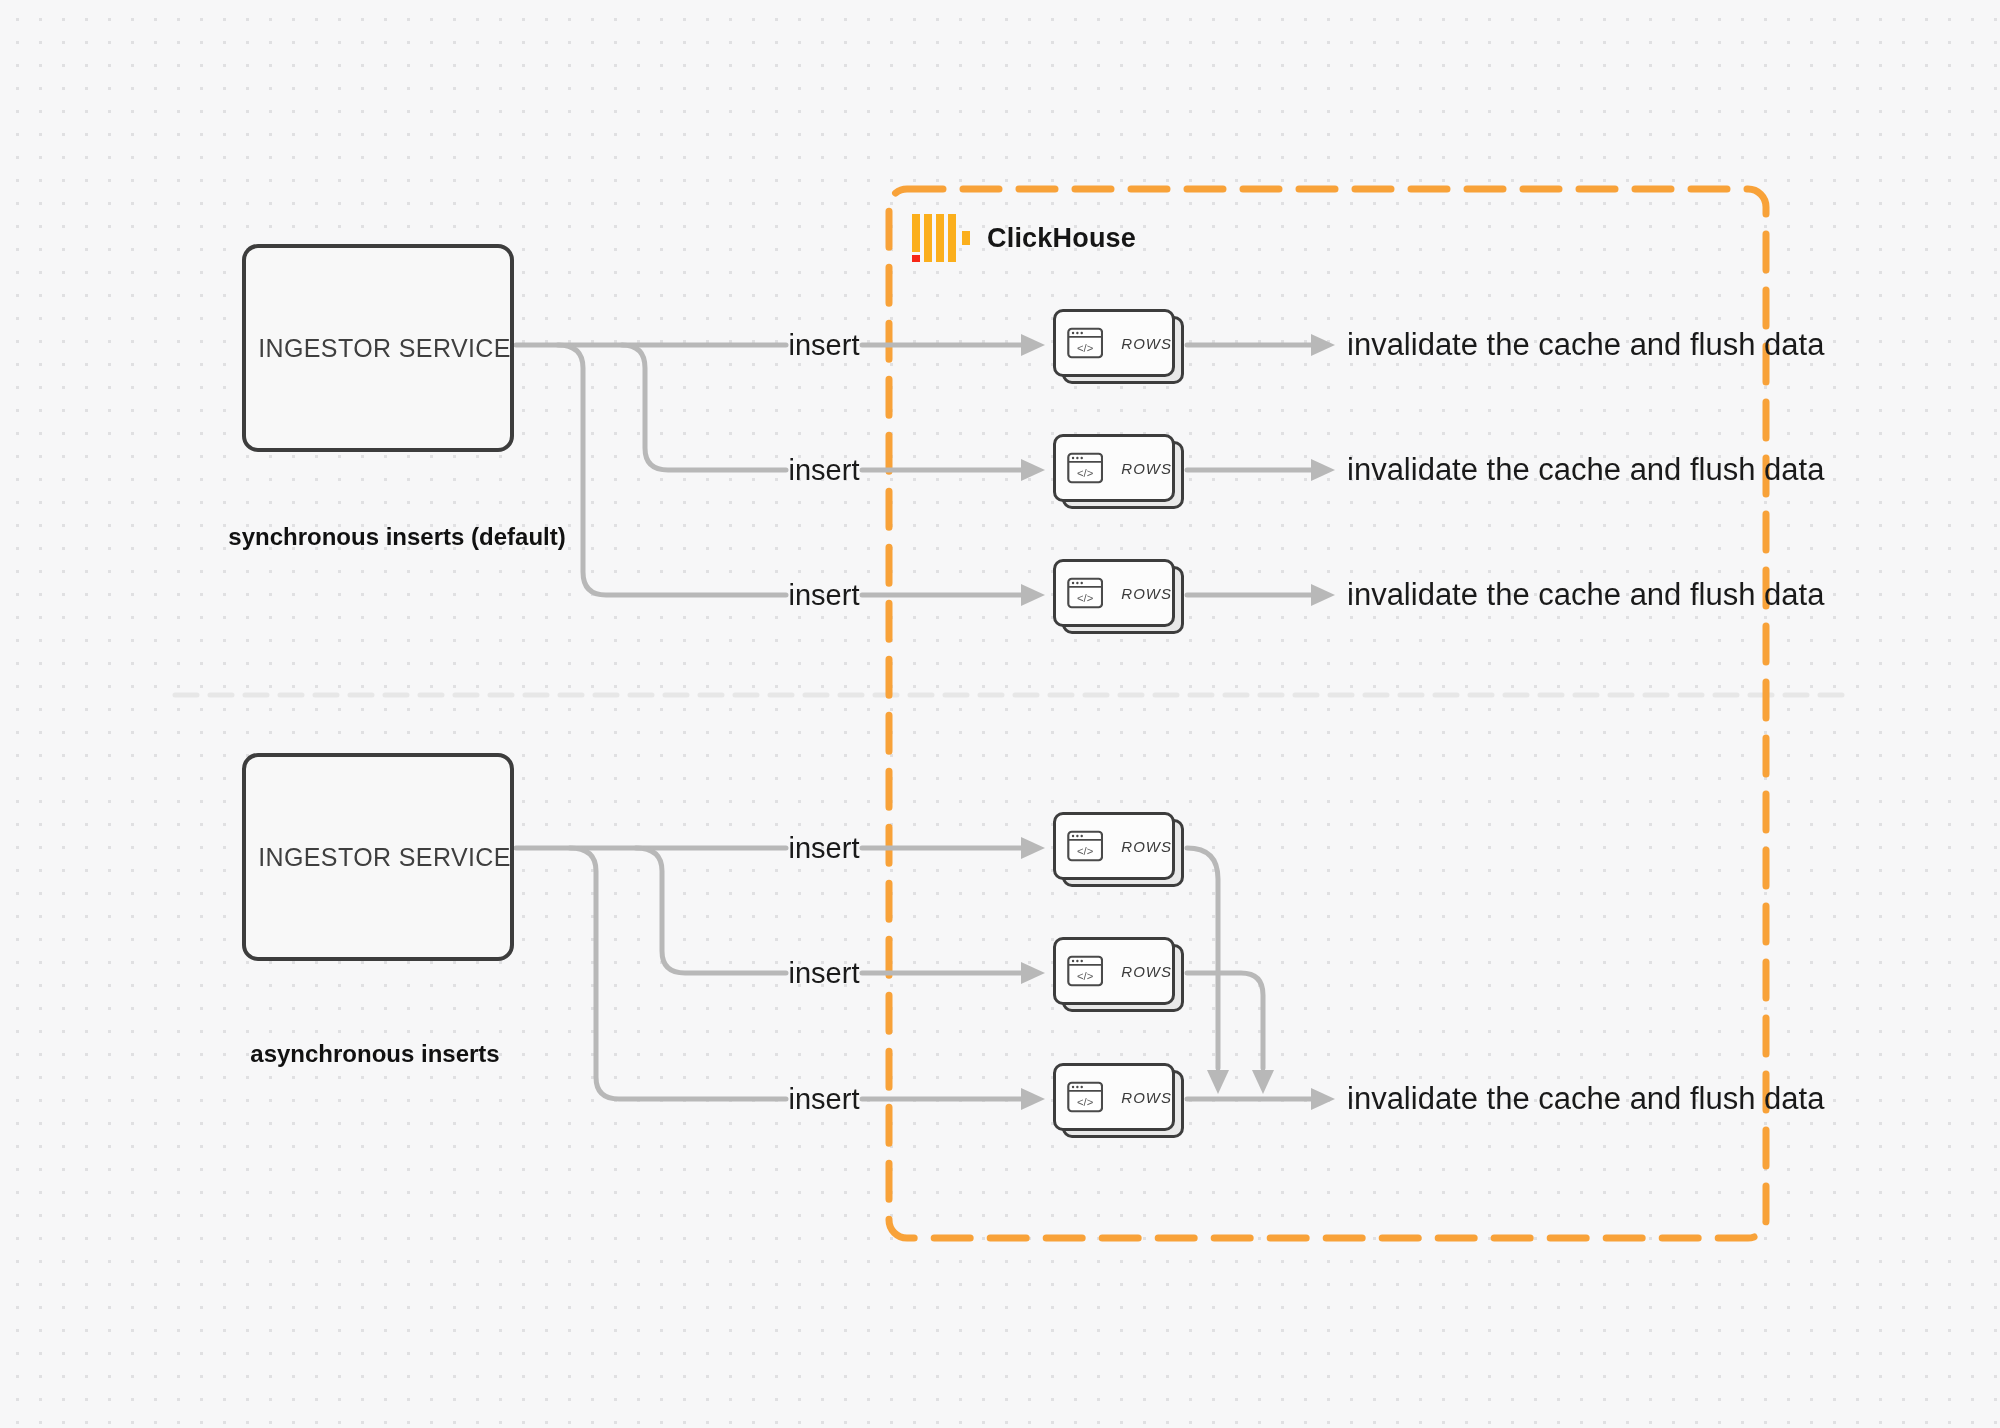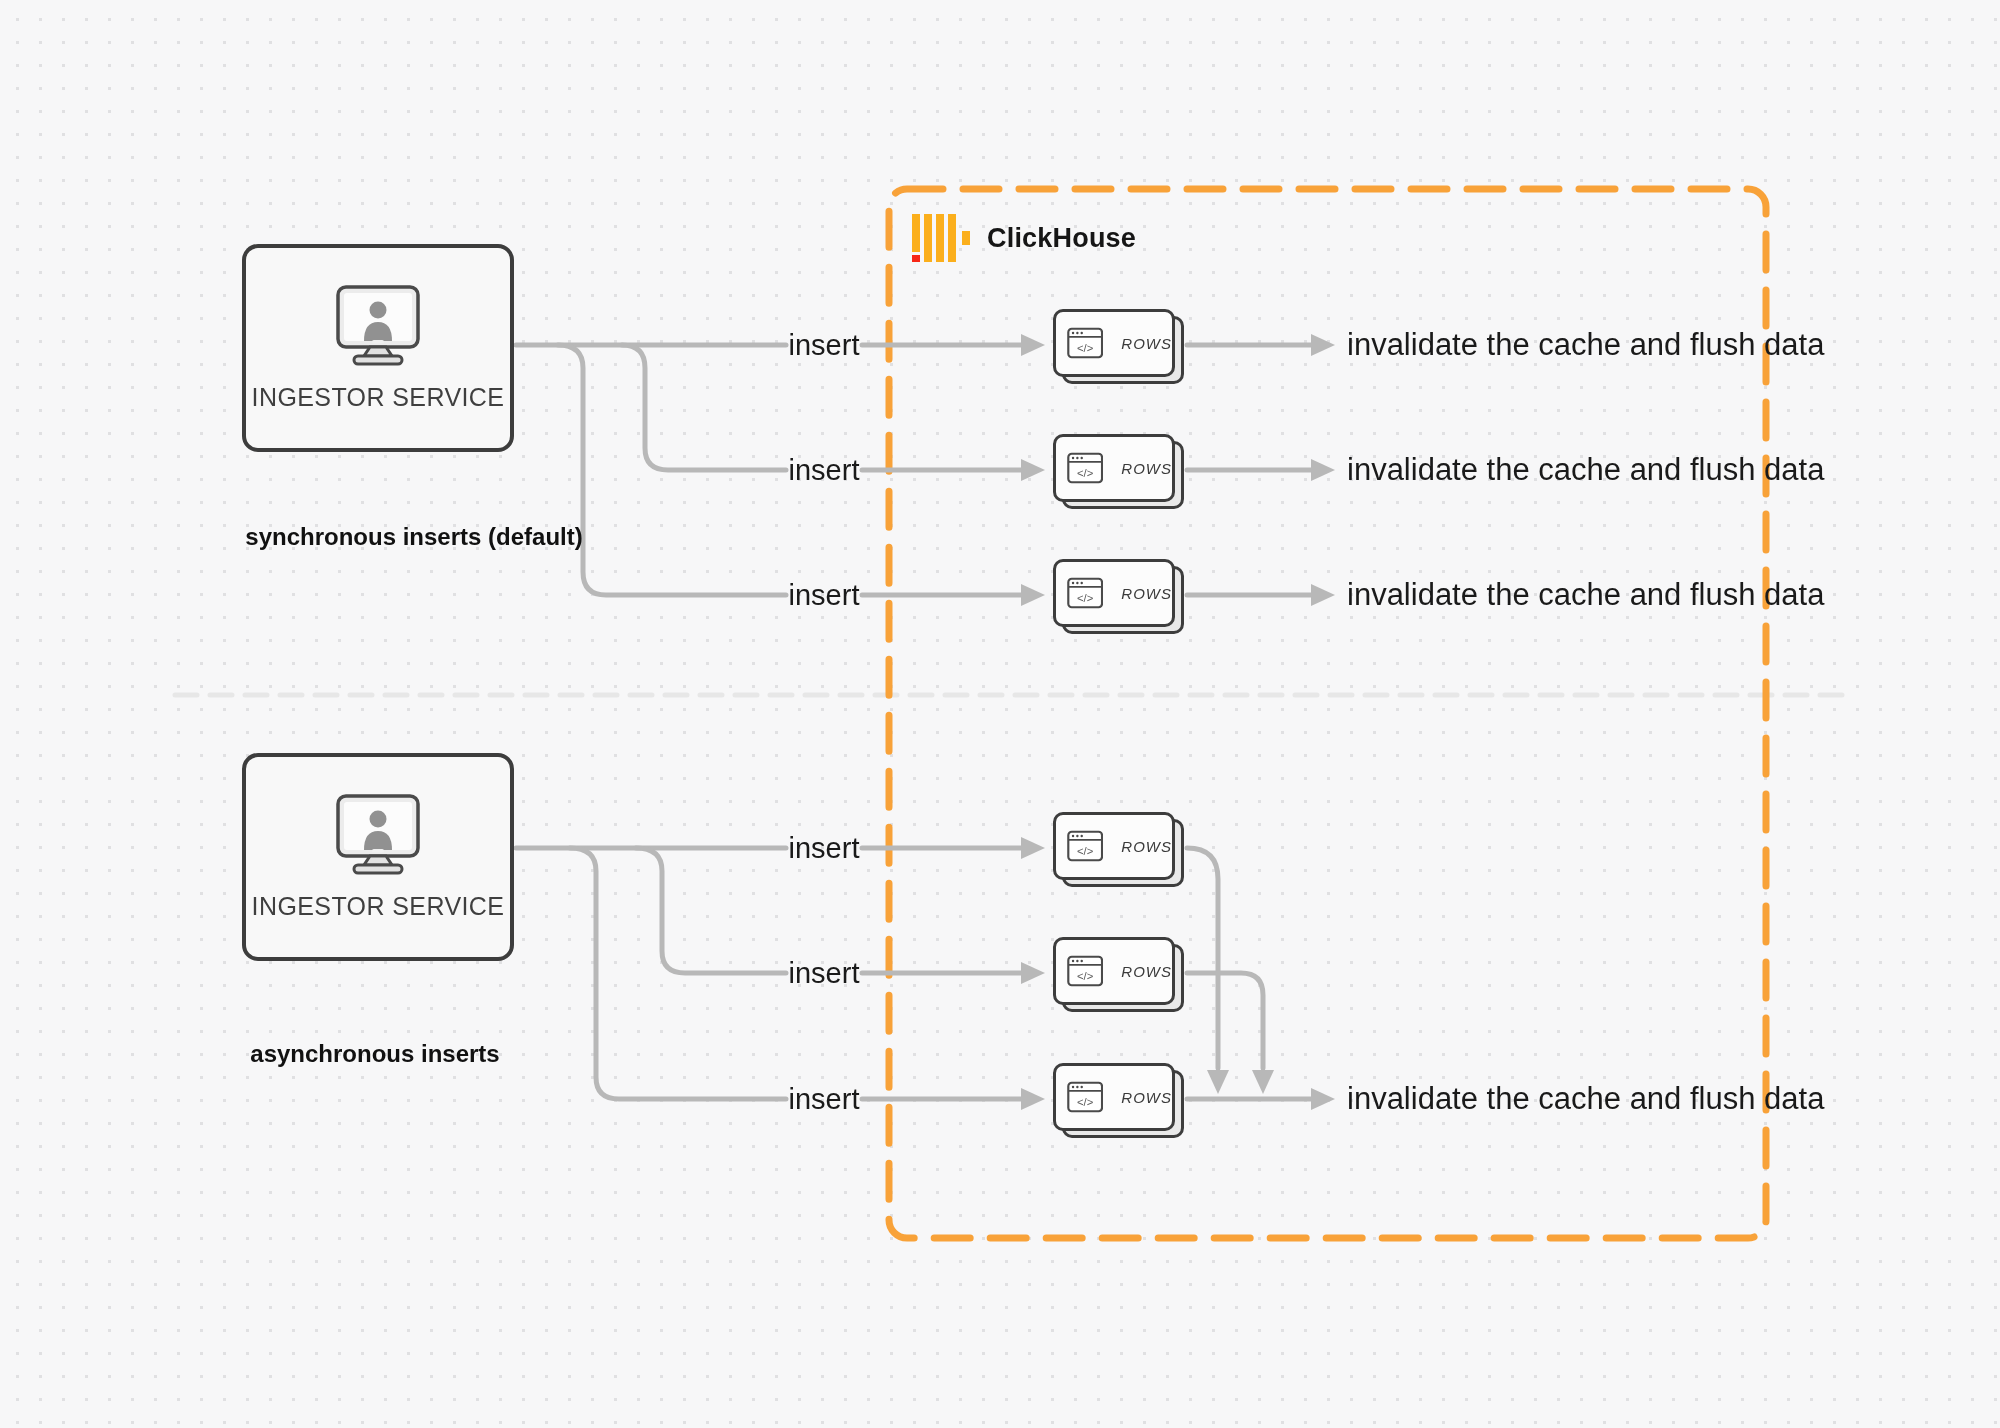--- a/index.html
+++ b/index.html
@@ -10,21 +10,21 @@
     background-size:23px 23px;background-position:6px 8px;
     font-family:"Liberation Sans","DejaVu Sans",sans-serif;
     color:#1a1a1a;
   }
   svg.wires{position:absolute;left:0;top:0;pointer-events:none;}
 
   
   .service{
     position:absolute;width:272px;height:208px;box-sizing:border-box;
     background:#f8f8f8;border:4px solid #3d3d3d;border-radius:16px;
-    display:flex;flex-direction:column;align-items:center;justify-content:center;gap:13px;
+    display:flex;flex-direction:row;align-items:center;justify-content:center;gap:13px;
   }
   .service-label{font-size:25px;color:#3f3f3f;letter-spacing:.4px;white-space:nowrap;}
 
   
   .caption{
     position:absolute;transform:translate(-50%,-50%);
     font-size:24px;font-weight:700;color:#111;white-space:nowrap;
   }
 
   
@@ -124,21 +124,21 @@
       <rect x="10" y="3" width="80" height="60" rx="8" fill="#ececec" stroke="#4a4a4a" stroke-width="3.5"></rect>
       <rect x="16" y="9" width="68" height="48" rx="3" fill="#fcfcfc"></rect>
       <circle cx="50" cy="26" r="8.5" fill="#919191"></circle>
       <path d="M36 57 Q36 38 50 38 Q64 38 64 57 Z" fill="#919191"></path>
       <rect x="44" y="56" width="12" height="3.5" rx="1.75" fill="#f0f0f0"></rect>
       <path d="M42 63 h16 l6 9 h-28 z" fill="#e2e2e2" stroke="#4a4a4a" stroke-width="3"></path>
       <path d="M30 72 h40 a4 4 0 0 1 0 8 h-40 a4 4 0 0 1 0 -8 z" fill="#e2e2e2" stroke="#4a4a4a" stroke-width="3"></path>
     </svg>
     <div class="service-label">INGESTOR SERVICE</div>
   </div>
-  <div class="caption" style="left:414px;top:537px">synchronous inserts (default)</div>
+  <div class="caption" style="left:397px;top:537px">synchronous inserts (default)</div>
 
   <div class="insert-label" style="left:824px;top:345px">insert</div>
   <div class="insert-label" style="left:824px;top:470px">insert</div>
   <div class="insert-label" style="left:824px;top:595px">insert</div>
 
   <div class="node" style="left:1053px;top:309px">
     <div class="node-back"></div>
     <div class="node-front">
       <svg width="42" height="36" viewBox="0 0 42 36">
         <rect x="1.5" y="1.5" width="39" height="33" rx="4" fill="#ffffff" stroke="#4a4a4a" stroke-width="2.5"></rect>

